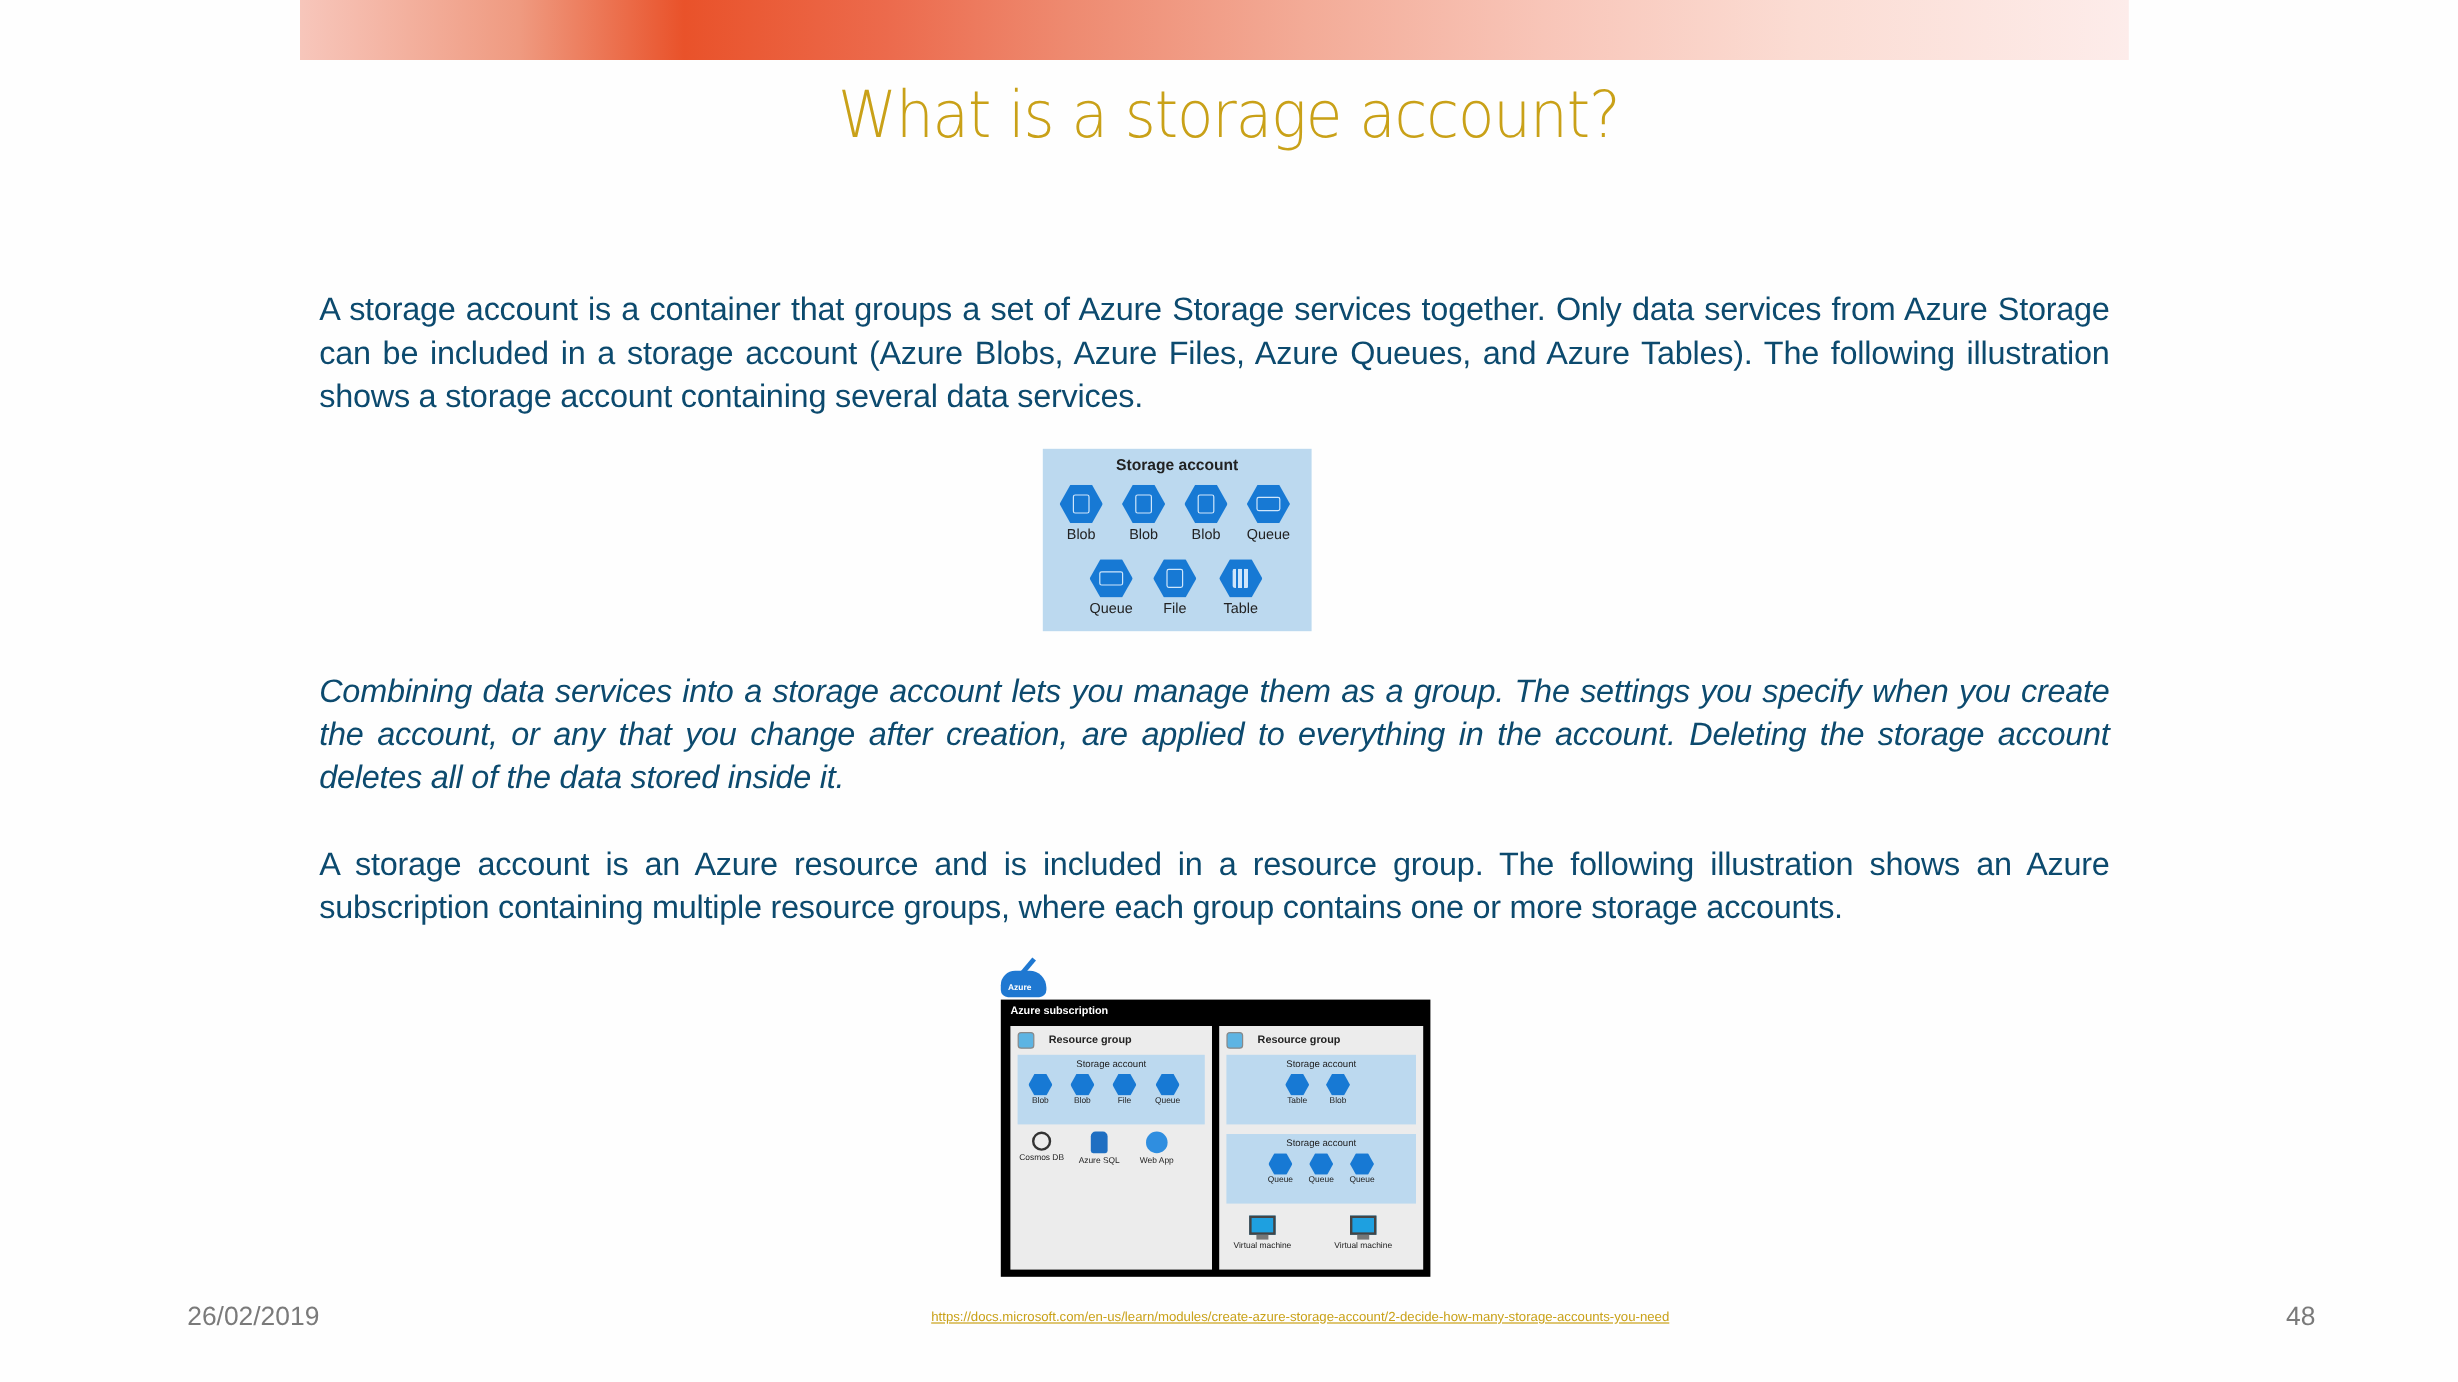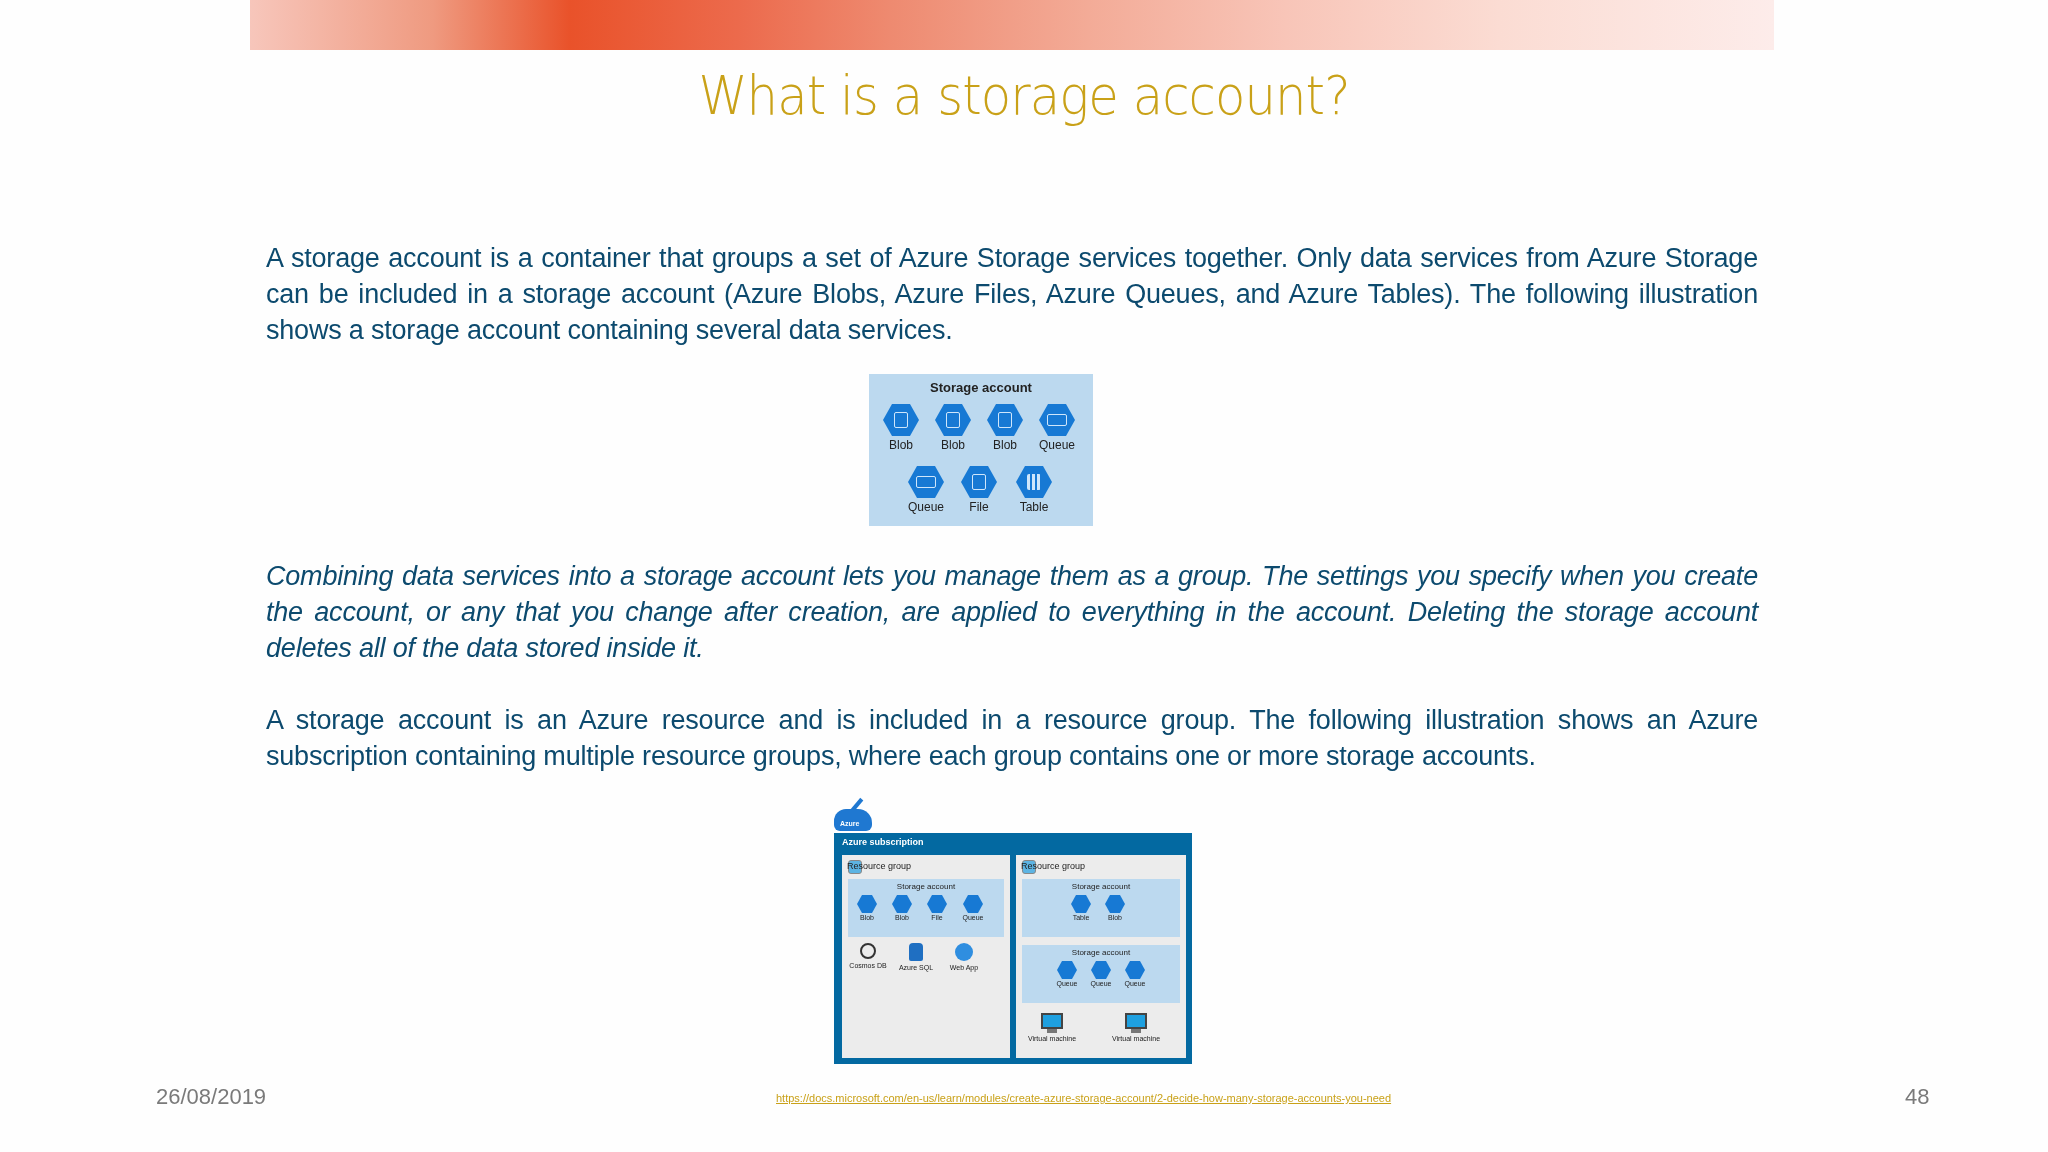--- a/index.html
+++ b/index.html
@@ -23,26 +23,26 @@
   .hex .glyph { position:absolute; left:11px; top:8px; width:14px; height:16px; border:1.5px solid #cfe6fb; box-sizing:border-box; border-radius:2px; }
   .hex .glyph.wide { left:8px; top:10px; width:20px; height:12px; }
   .hex .glyph.grid { background:repeating-linear-gradient(90deg,#cfe6fb 0 3px,transparent 3px 5px), repeating-linear-gradient(0deg,#1779d4 0 1px,transparent 1px 4px); border:none; }
   .svc .lbl { font-size:12px; color:#222; margin-top:2px; }
 
   
   .azure-cloud { position:absolute; left:834px; top:797px; width:40px; height:34px; }
   .azure-cloud .cloud { position:absolute; left:0; top:12px; width:38px; height:22px; background:#1f78d1; border-radius:12px 14px 6px 6px; }
   .azure-cloud .lbl { position:absolute; left:6px; top:23px; font-size:7px; color:#fff; font-weight:bold; }
   .azure-cloud .pen { position:absolute; left:20px; top:0; width:4px; height:18px; background:#1f78d1; transform:rotate(40deg); }
-  .sub { position:absolute; left:834px; top:833px; width:358px; height:231px; background:#0369a1; }
+  .sub { position:absolute; left:834px; top:833px; width:358px; height:231px; background:#000000; }
   .sub .stitle { position:absolute; left:8px; top:4px; font-size:9px; font-weight:bold; color:#fff; }
   .rg { position:absolute; top:22px; background:#ececec; height:203px; }
   .rg1 { left:8px; width:168px; }
   .rg2 { left:182px; width:170px; }
-  .rg .rtitle { position:absolute; left:5px; top:6px; font-size:9px; font-weight:normal; color:#222; }
+  .rg .rtitle { position:absolute; left:32px; top:6px; font-size:9px; font-weight:bold; color:#222; }
   .rg .cube { position:absolute; left:6px; top:5px; width:12px; height:12px; background:#5db4e3; border:1px solid #888; border-radius:3px; }
   .sa { position:absolute; left:6px; background:#bcd9ef; }
   .sa .satitle { position:absolute; width:100%; top:3px; text-align:center; font-size:8px; color:#222; }
   .mini { position:absolute; width:30px; text-align:center; }
   .mini .mhex { width:20px; height:18px; margin:0 auto; background:#1779d4; clip-path:polygon(25% 0,75% 0,100% 50%,75% 100%,25% 100%,0 50%); }
   .mini .mlbl { font-size:7px; color:#222; margin-top:1px; white-space:nowrap; }
   .other { position:absolute; width:44px; text-align:center; }
   .other .oicon { width:18px; height:18px; margin:0 auto; }
   .other .olbl { font-size:7px; color:#222; line-height:9px; margin-top:2px; }
   .vm { position:absolute; width:60px; text-align:center; }
@@ -190,15 +190,15 @@
       <div class="vlbl">Virtual machine</div>
     </div>
     <div class="vm" style="left:90px;top:158px">
       <div class="screen"></div>
         <div class="stand"></div>
       <div class="vlbl">Virtual machine</div>
     </div>
   </div>
 </div>
 
-<div class="footer-date">26/08/2019</div>
+<div class="footer-date">26/02/2019</div>
 <a class="footer-link">https://docs.microsoft.com/en-us/learn/modules/create-azure-storage-account/2-decide-how-many-storage-accounts-you-need</a>
 <div class="footer-page">48</div>
 
 </body></html>

